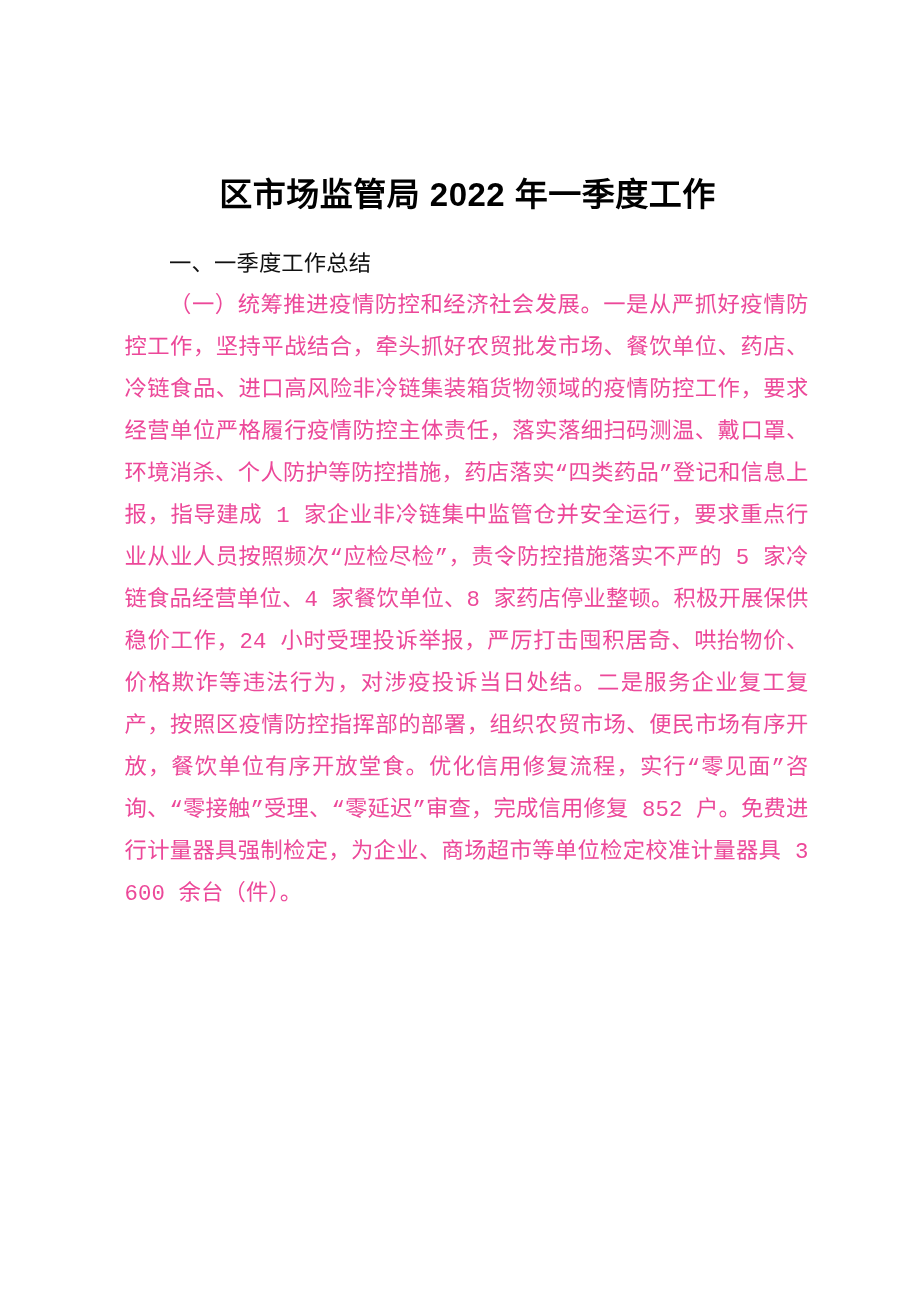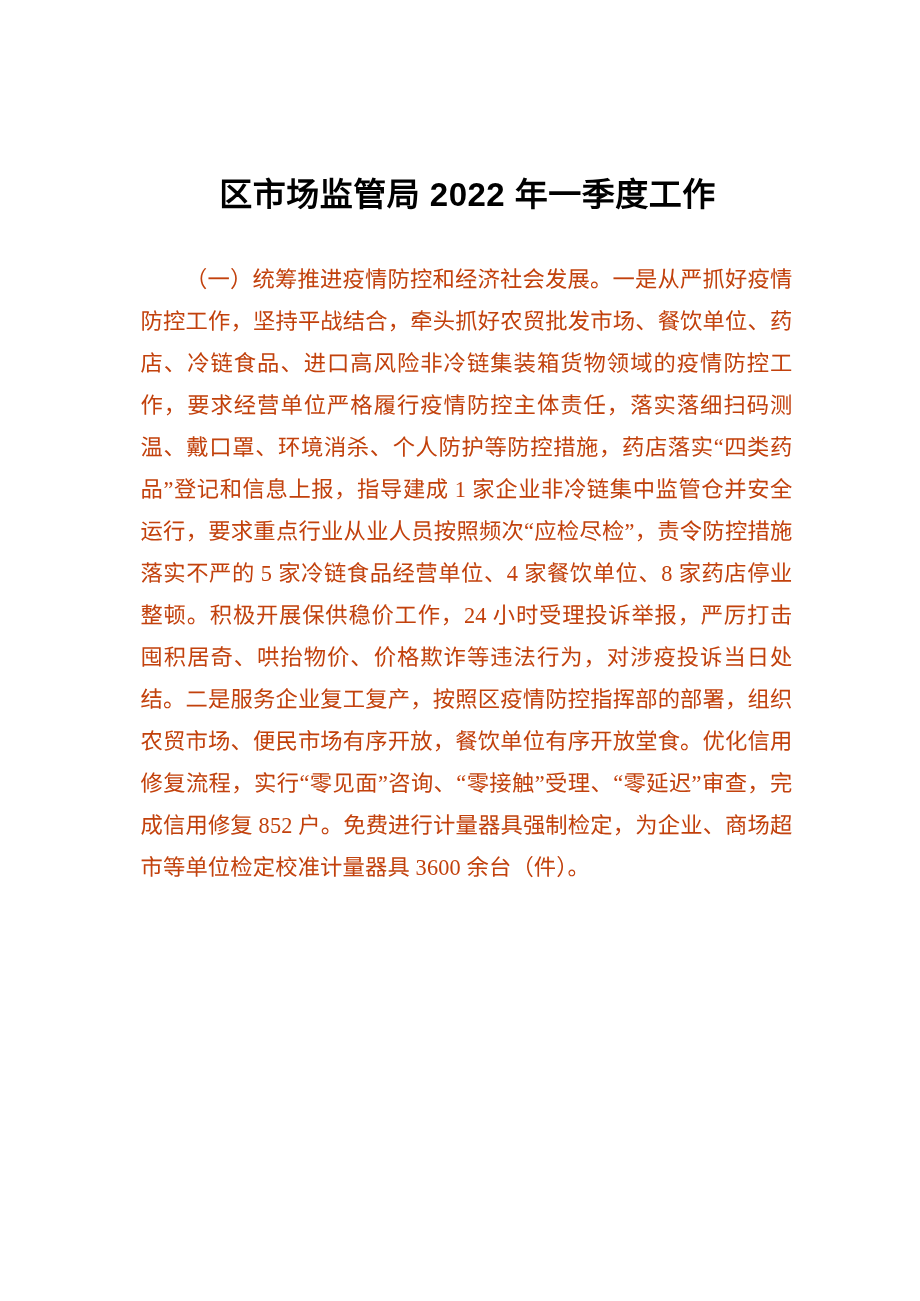--- a/index.html
+++ b/index.html
@@ -38,25 +38,25 @@
 
   
   .body-column {
     position: absolute;
     top: 243px;
     left: 117px;
     width: 684px;
   }
 
   .para {
-    font-family: Liberation Serif, serif;
+    font-family: Liberation Mono, monospace;
     font-size: 22.3px;
     line-height: 42px;
-    color: #c2410c;
-    margin: 16px;
+    color: #ec4899;
+    margin: 0;
     text-align: justify;
     text-justify: inter-ideograph;
     text-indent: 2em;
     word-break: break-all;
     letter-spacing: 0.15px;
   }
 
   .para + .para {
     margin-top: 0;
   }
@@ -74,19 +74,20 @@
 </style>
 </head>
 <body>
 
 <div class="page">
 
   <h1 class="doc-title">区市场监管局 2022 年一季度工作</h1>
 
   <div class="body-column">
 
+    <p class="section-heading">一、一季度工作总结</p>
 
     <p class="para">（一）统筹推进疫情防控和经济社会发展。一是从严抓好疫情防控工作，坚持平战结合，牵头抓好农贸批发市场、餐饮单位、药店、冷链食品、进口高风险非冷链集装箱货物领域的疫情防控工作，要求经营单位严格履行疫情防控主体责任，落实落细扫码测温、戴口罩、环境消杀、个人防护等防控措施，药店落实“四类药品”登记和信息上报，指导建成 1 家企业非冷链集中监管仓并安全运行，要求重点行业从业人员按照频次“应检尽检”，责令防控措施落实不严的 5 家冷链食品经营单位、4 家餐饮单位、8 家药店停业整顿。积极开展保供稳价工作，24 小时受理投诉举报，严厉打击囤积居奇、哄抬物价、价格欺诈等违法行为，对涉疫投诉当日处结。二是服务企业复工复产，按照区疫情防控指挥部的部署，组织农贸市场、便民市场有序开放，餐饮单位有序开放堂食。优化信用修复流程，实行“零见面”咨询、“零接触”受理、“零延迟”审查，完成信用修复 852 户。免费进行计量器具强制检定，为企业、商场超市等单位检定校准计量器具 3600 余台（件）。</p>
 
 
   </div>
 
 </div>
 
 </body></html>

